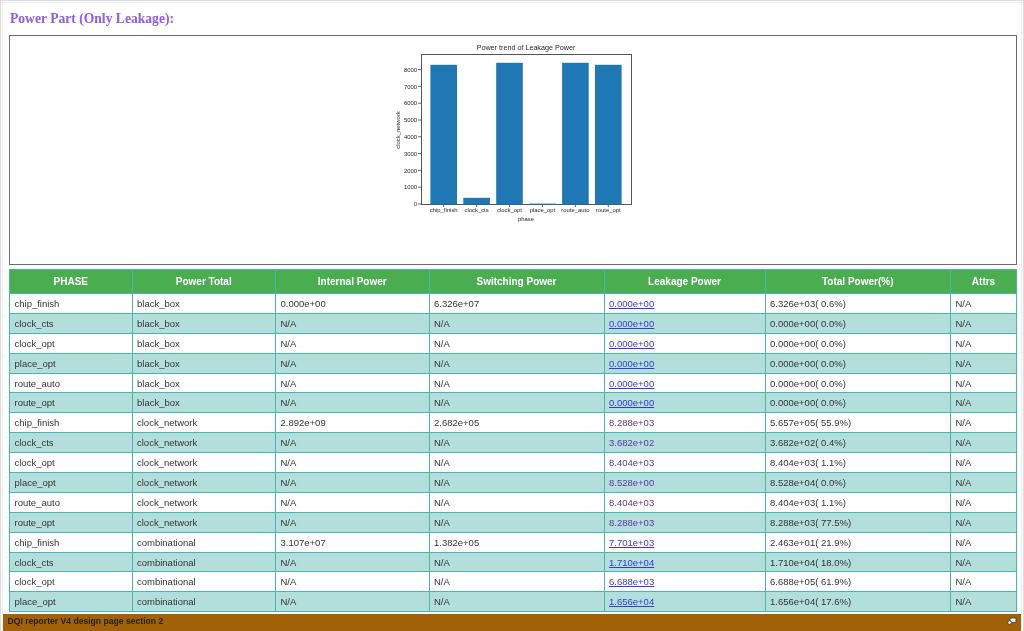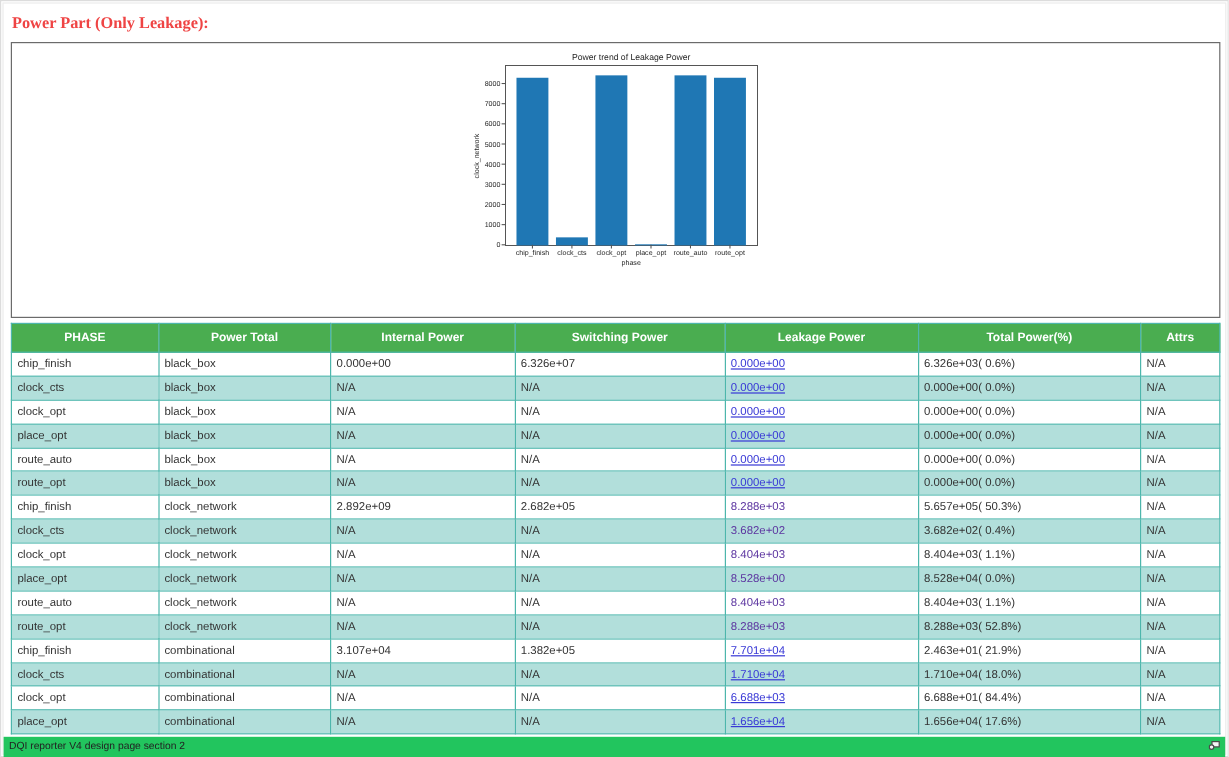--- a/index.html
+++ b/index.html
@@ -1,35 +1,35 @@
 <!DOCTYPE html>
 <html><head>
 <meta charset="utf-8">
 <style>
   html,body{margin:0;padding:0;}
   body{width:1024px;height:631px;background:#fff;position:relative;overflow:hidden;
        font-family:"Liberation Sans",sans-serif;}
   .frame{position:absolute;left:0;top:0;right:0;bottom:0;border:1px solid #dcdcdc;}
   .frame2{position:absolute;left:2px;top:2px;right:2px;bottom:2px;border:1px solid #ececec;}
   .title{position:absolute;left:10px;top:11px;font-family:"Liberation Serif",serif;
-         font-weight:bold;font-size:13.6px;color:#ef4444;text-align:right;}
+         font-weight:bold;font-size:13.6px;color:#8b5cf6;text-align:right;}
   .chartbox{position:absolute;left:9px;top:35px;width:1006px;height:228px;
             border:1px solid #6b6b6b;background:#fff;}
   #chartsvg{position:absolute;left:0;top:0;}
   table.pw{position:absolute;left:9px;top:269px;width:1007px;border-collapse:collapse;
            table-layout:fixed;font-size:9.5px;color:#333;}
   table.pw th{background:#4aad50;color:#fff;font-weight:bold;font-size:10px;
               height:23px;text-align:center;border:1px solid #4db6ac;padding:0;}
   table.pw td{height:18.9px;border:1px solid #4db6ac;padding:0 0 0 4.5px;
               white-space:nowrap;overflow:hidden;}
   table.pw tr.alt td{background:#b2dfdb;}
   a.lk{color:#3939d6;text-decoration:underline;}
   a.lkv{color:#5c35a0;}
-  .statusbar{position:absolute;left:3px;right:3px;top:614px;height:17px;background:#22c55e;
-             border-bottom:1px solid #cfcfcf;font-size:8.6px;color:#222;}
+  .statusbar{position:absolute;left:3px;right:3px;top:614px;height:17px;background:#a16207;
+             border-bottom:1px solid #cfcfcf;font-size:8.6px;color:#222;font-weight:bold;}
   .statusbar .txt{position:absolute;left:4.5px;top:2px;}
 </style>
 </head>
 <body>
 <div class="frame"></div>
 <div class="frame2"></div>
 <div class="title">Power Part (Only Leakage):</div>
 <div class="chartbox"></div>
 <svg id="chartsvg" width="1024" height="265" viewBox="0 0 1024 265">
 
@@ -160,21 +160,21 @@
         <td><a class="lk">0.000e+00</a></td>
         <td>0.000e+00( 0.0%)</td>
         <td>N/A</td>
       </tr>
 <tr>
         <td>chip_finish</td>
         <td>clock_network</td>
         <td>2.892e+09</td>
         <td>2.682e+05</td>
         <td><a class="lkv">8.288e+03</a></td>
-        <td>5.657e+05( 50.3%)</td>
+        <td>5.657e+05( 55.9%)</td>
         <td>N/A</td>
       </tr>
 <tr class="alt">
         <td>clock_cts</td>
         <td>clock_network</td>
         <td>N/A</td>
         <td>N/A</td>
         <td><a class="lkv">3.682e+02</a></td>
         <td>3.682e+02( 0.4%)</td>
         <td>N/A</td>
@@ -205,48 +205,48 @@
         <td><a class="lkv">8.404e+03</a></td>
         <td>8.404e+03( 1.1%)</td>
         <td>N/A</td>
       </tr>
 <tr class="alt">
         <td>route_opt</td>
         <td>clock_network</td>
         <td>N/A</td>
         <td>N/A</td>
         <td><a class="lkv">8.288e+03</a></td>
-        <td>8.288e+03( 52.8%)</td>
+        <td>8.288e+03( 77.5%)</td>
         <td>N/A</td>
       </tr>
 <tr>
         <td>chip_finish</td>
         <td>combinational</td>
-        <td>3.107e+04</td>
+        <td>3.107e+07</td>
         <td>1.382e+05</td>
-        <td><a class="lk">7.701e+04</a></td>
+        <td><a class="lk">7.701e+03</a></td>
         <td>2.463e+01( 21.9%)</td>
         <td>N/A</td>
       </tr>
 <tr class="alt">
         <td>clock_cts</td>
         <td>combinational</td>
         <td>N/A</td>
         <td>N/A</td>
         <td><a class="lk">1.710e+04</a></td>
         <td>1.710e+04( 18.0%)</td>
         <td>N/A</td>
       </tr>
 <tr>
         <td>clock_opt</td>
         <td>combinational</td>
         <td>N/A</td>
         <td>N/A</td>
         <td><a class="lk">6.688e+03</a></td>
-        <td>6.688e+01( 84.4%)</td>
+        <td>6.688e+05( 61.9%)</td>
         <td>N/A</td>
       </tr>
 <tr class="alt">
         <td>place_opt</td>
         <td>combinational</td>
         <td>N/A</td>
         <td>N/A</td>
         <td><a class="lk">1.656e+04</a></td>
         <td>1.656e+04( 17.6%)</td>
         <td>N/A</td>

